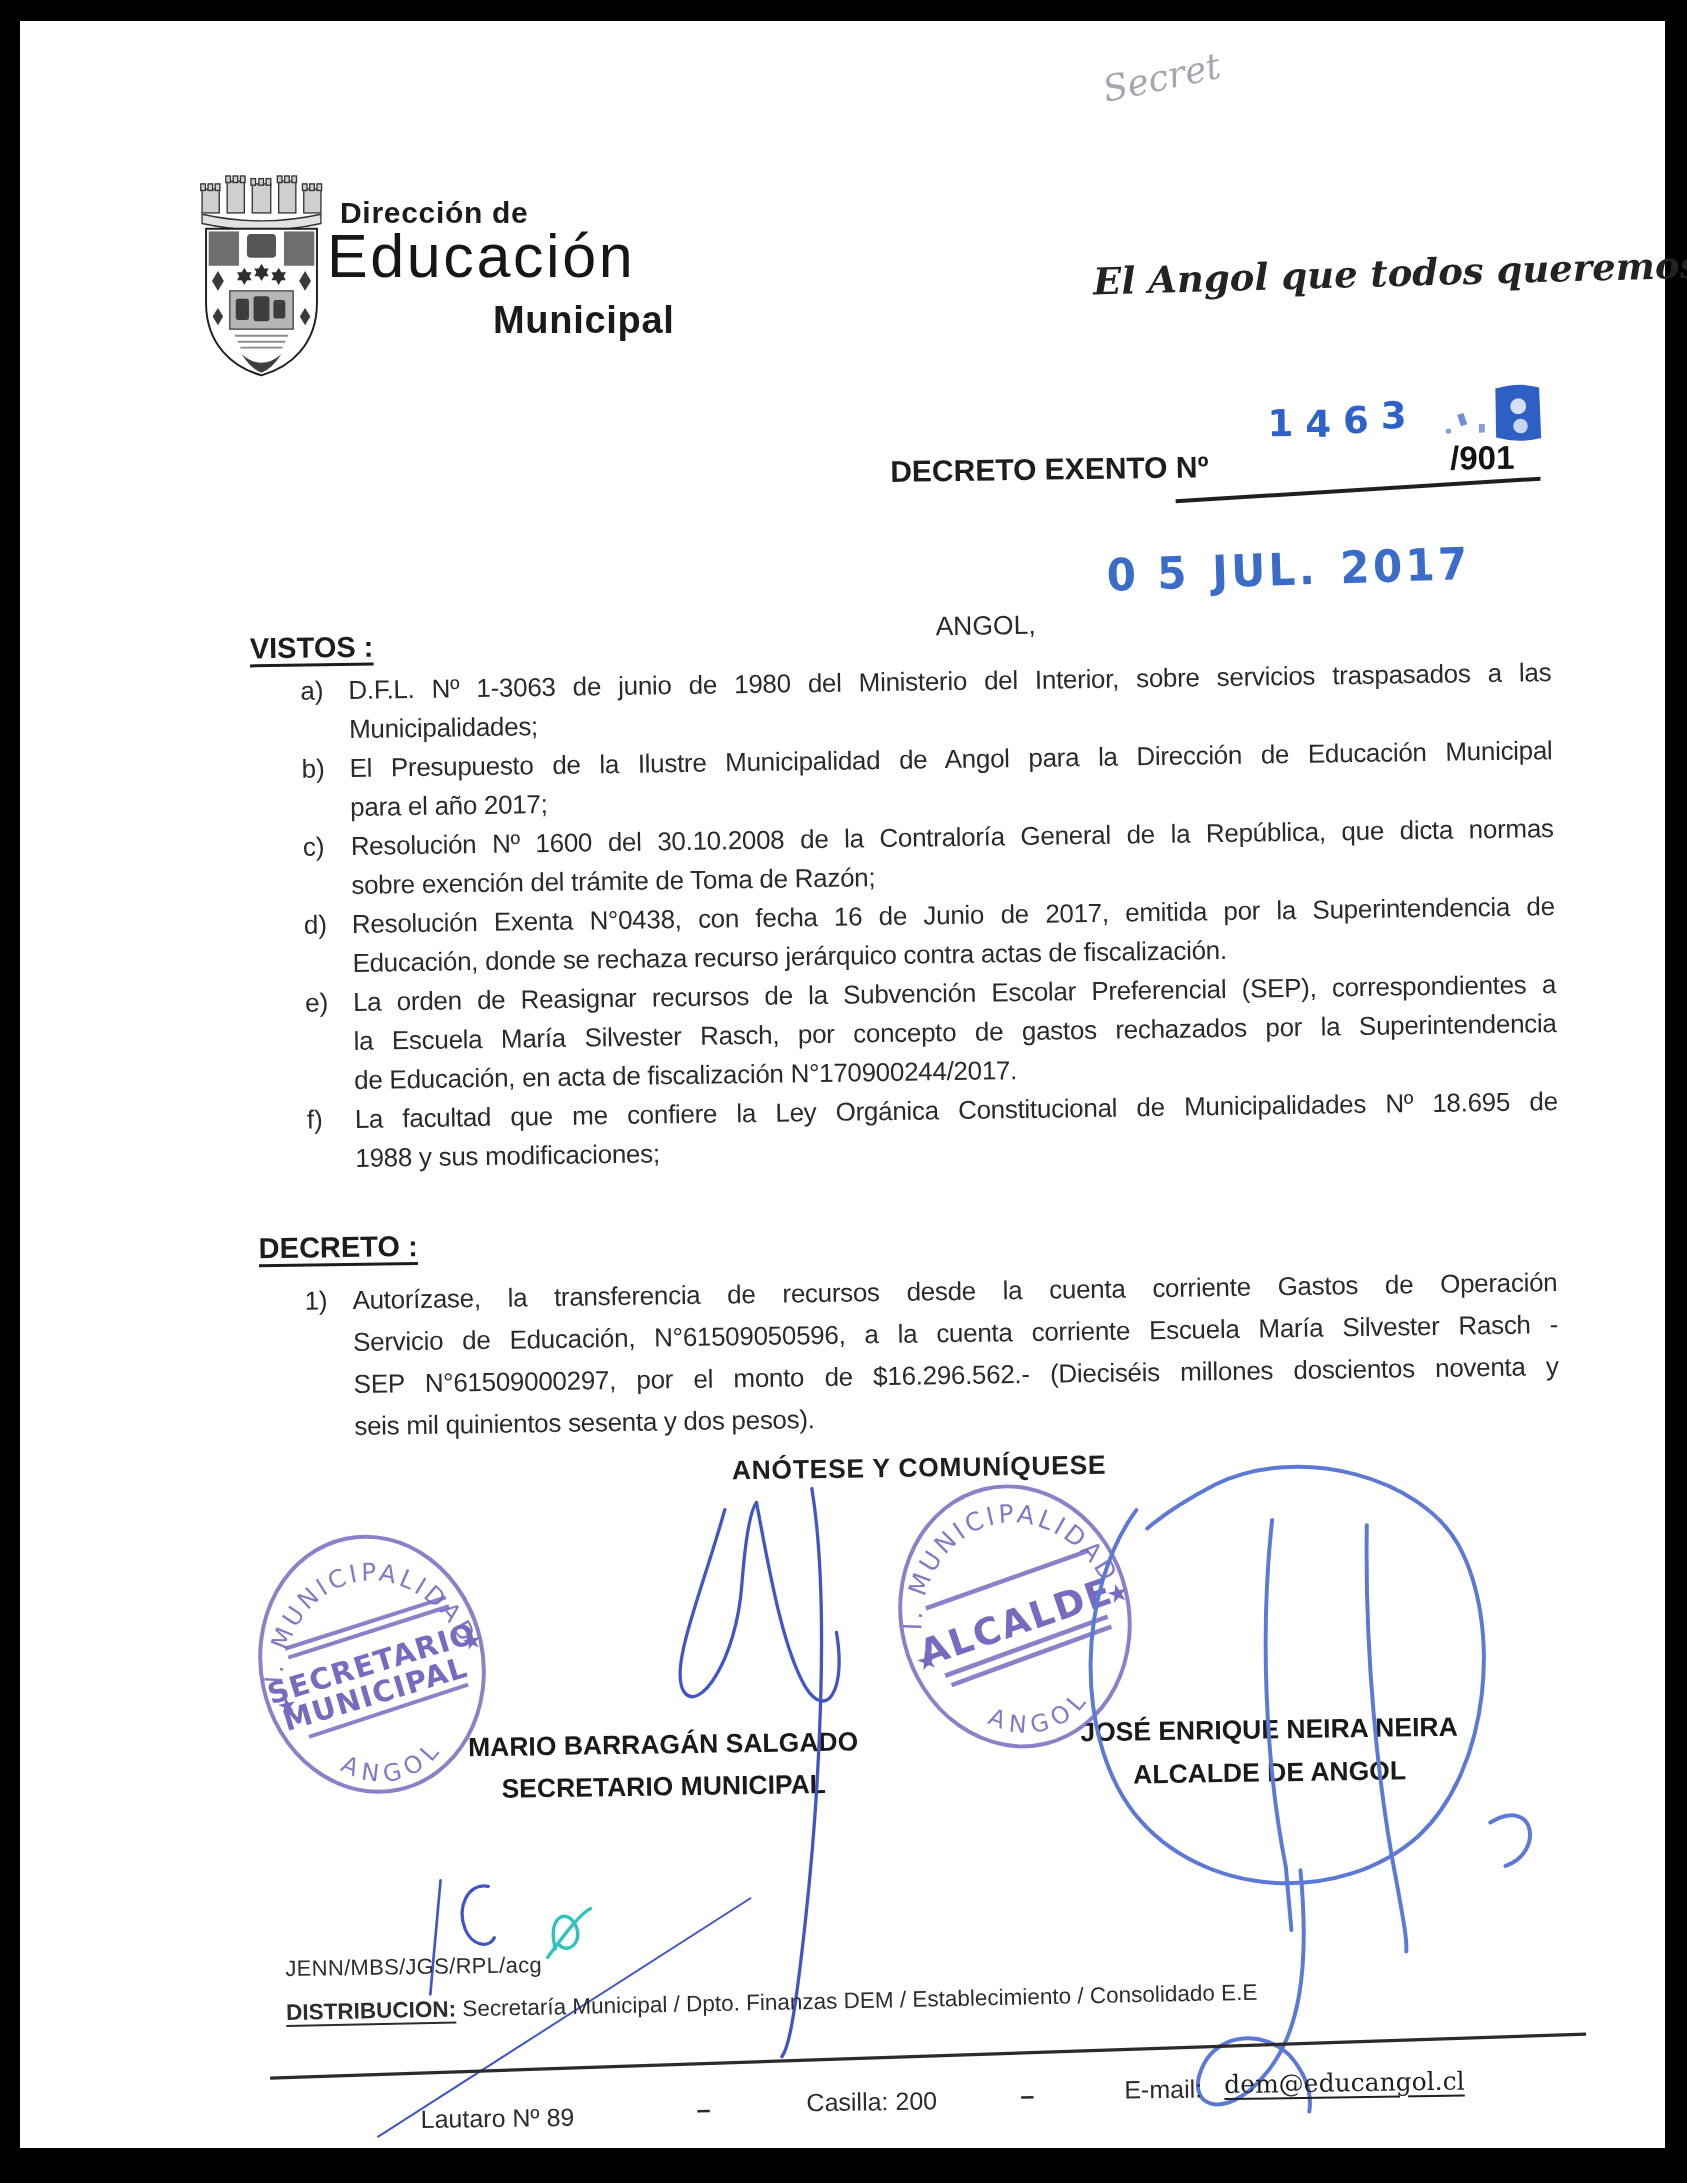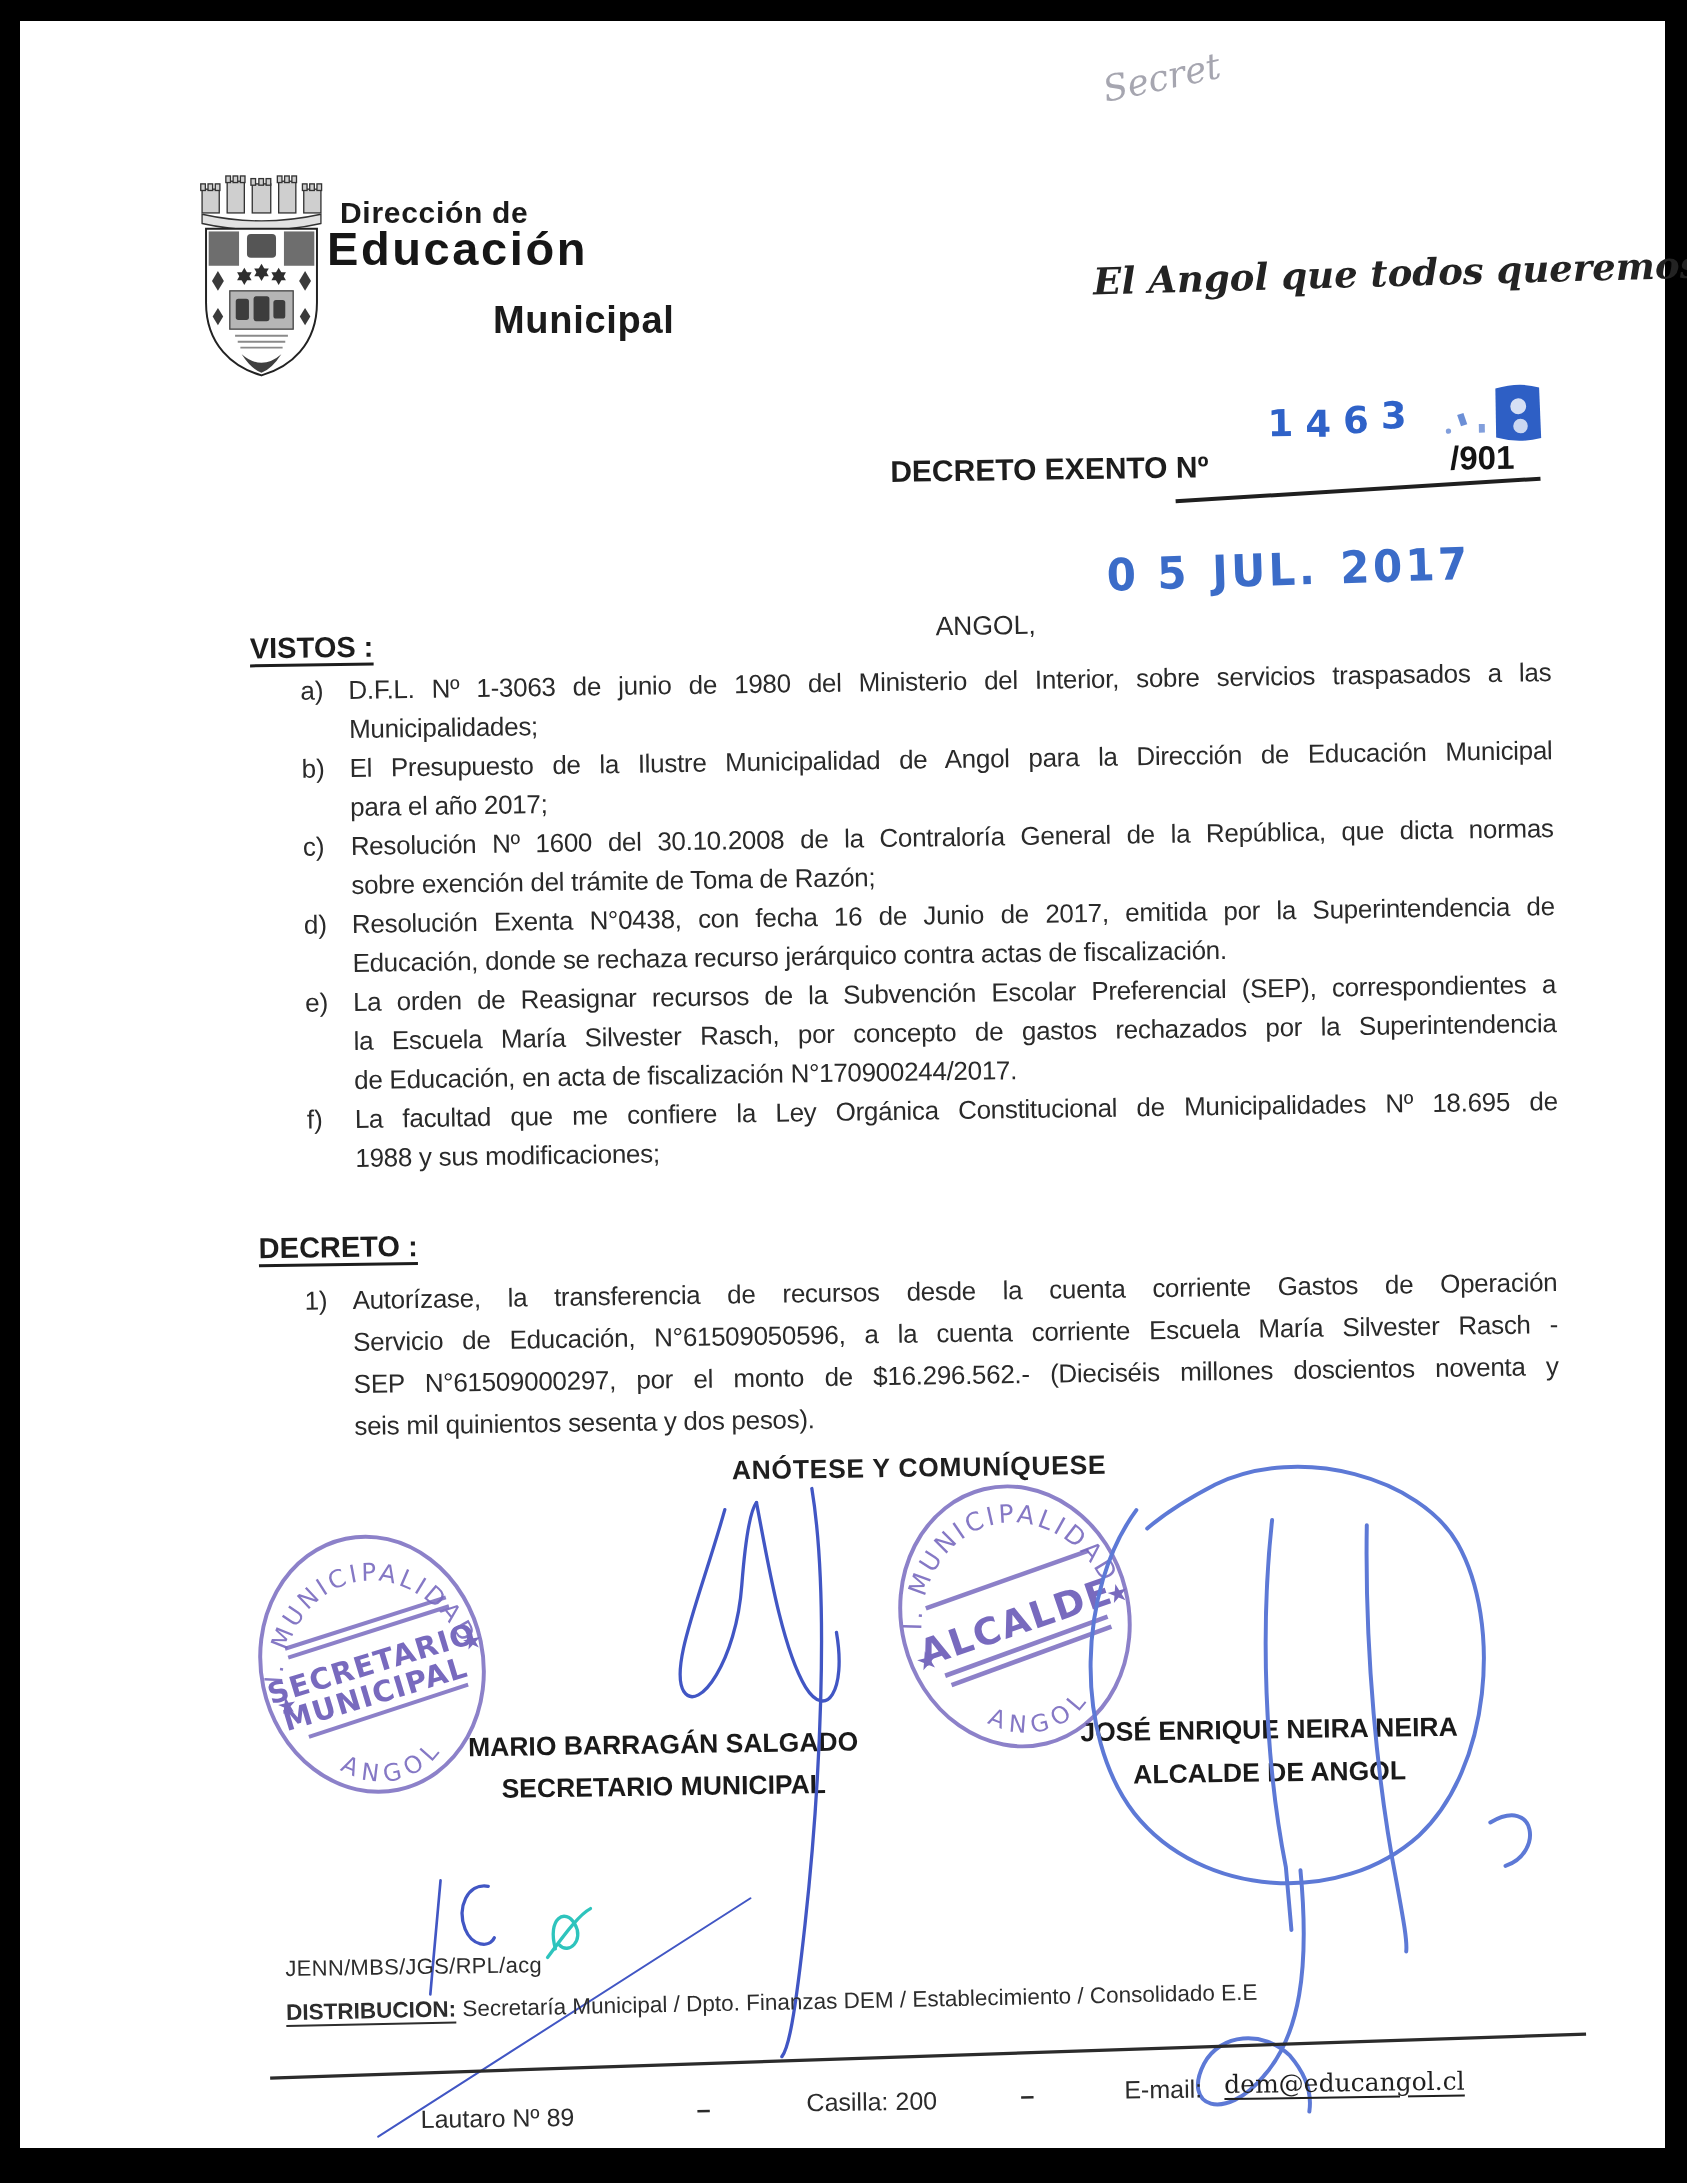--- a/index.html
+++ b/index.html
@@ -8,21 +8,21 @@
   .abs{position:absolute;}
   
   .fr{position:absolute;background:#000;}
   .fr.t{left:0;top:0;width:1687px;height:21px;}
   .fr.l{left:0;top:0;width:20px;height:2183px;}
   .fr.r{left:1665px;top:0;width:22.5px;height:2183px;}
   .fr.b{left:0;top:2148px;width:1687px;height:36px;}
 
   
   .brand1{left:340px;top:196px;font-size:30px;font-weight:bold;color:#1b1b1b;letter-spacing:0.7px;}
-  .brand2{left:327px;top:221px;font-size:47px;font-weight:bold;color:#161616;letter-spacing:2.6px;}
+  .brand2{left:327px;top:221px;font-size:61px;font-weight:normal;color:#161616;letter-spacing:2.6px;}
   .brand3{left:493px;top:299px;font-size:38px;font-weight:bold;color:#1b1b1b;letter-spacing:0.7px;}
   .slogan{left:1093px;top:251px;font-family:"DejaVu Serif",serif;font-style:italic;font-weight:bold;
           font-size:37px;color:#232323;transform:rotate(-1.6deg);white-space:nowrap;}
   .pencil{left:1102px;top:57px;font-family:"DejaVu Serif",serif;font-style:italic;font-size:36px;
           color:#a6a6b0;transform:rotate(-12deg);}
 
   
   .tilt{position:absolute;left:0;top:0;width:1687px;height:2183px;
         transform:rotate(-0.85deg);transform-origin:278px 728px;}
 

